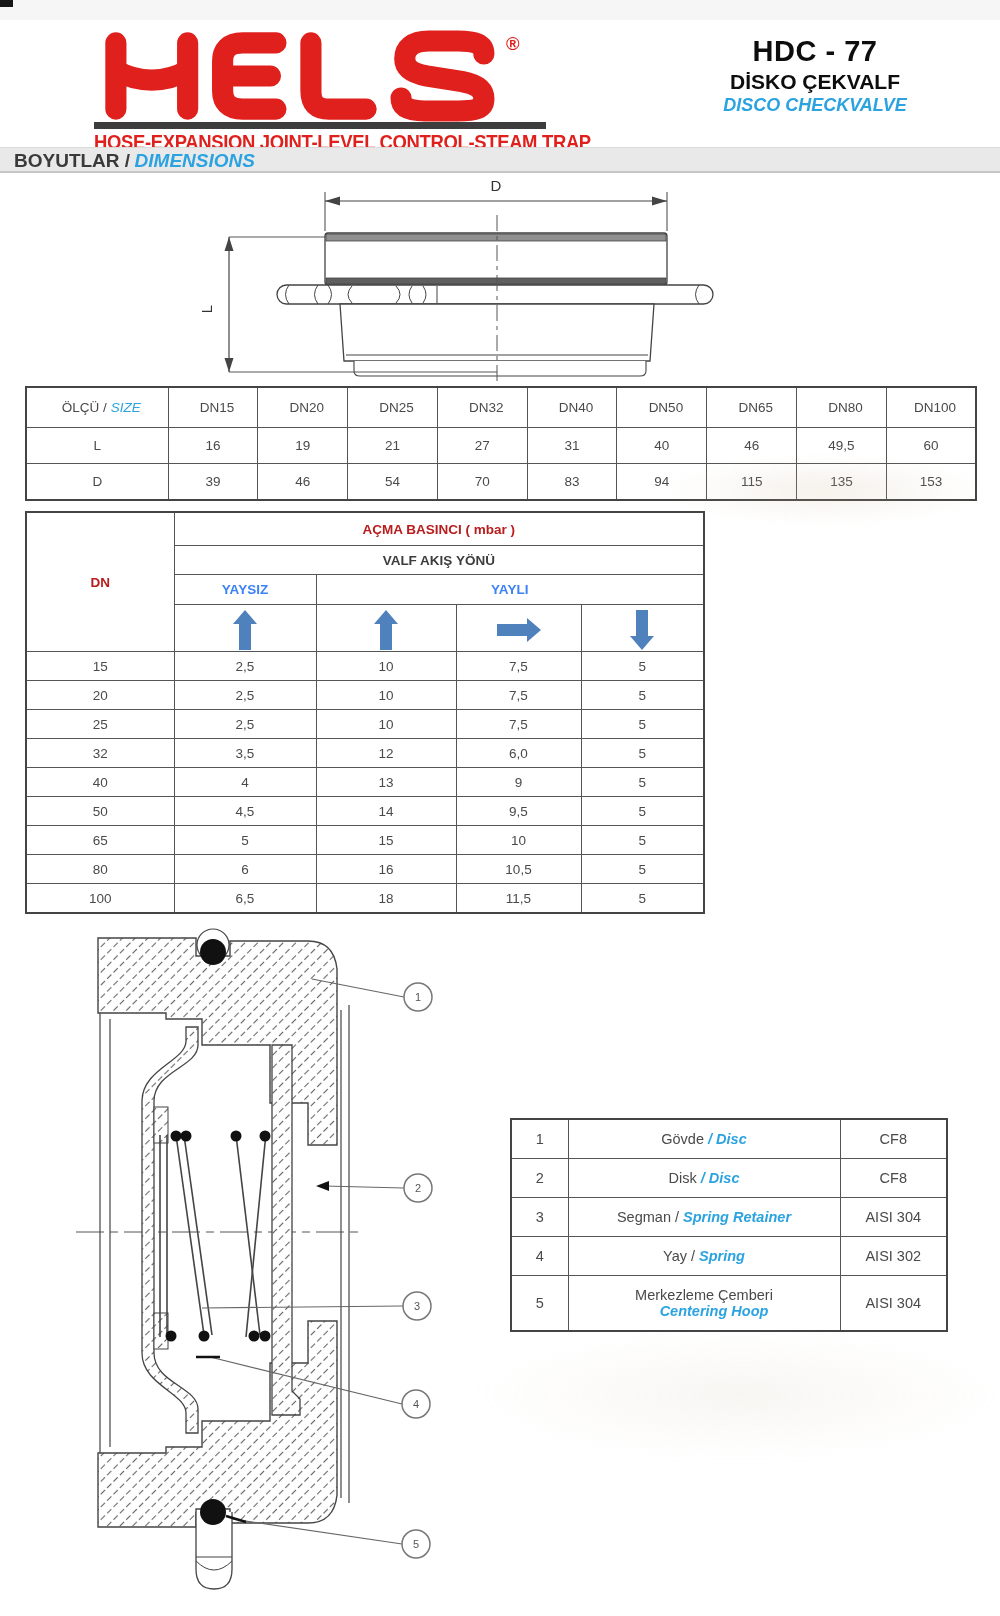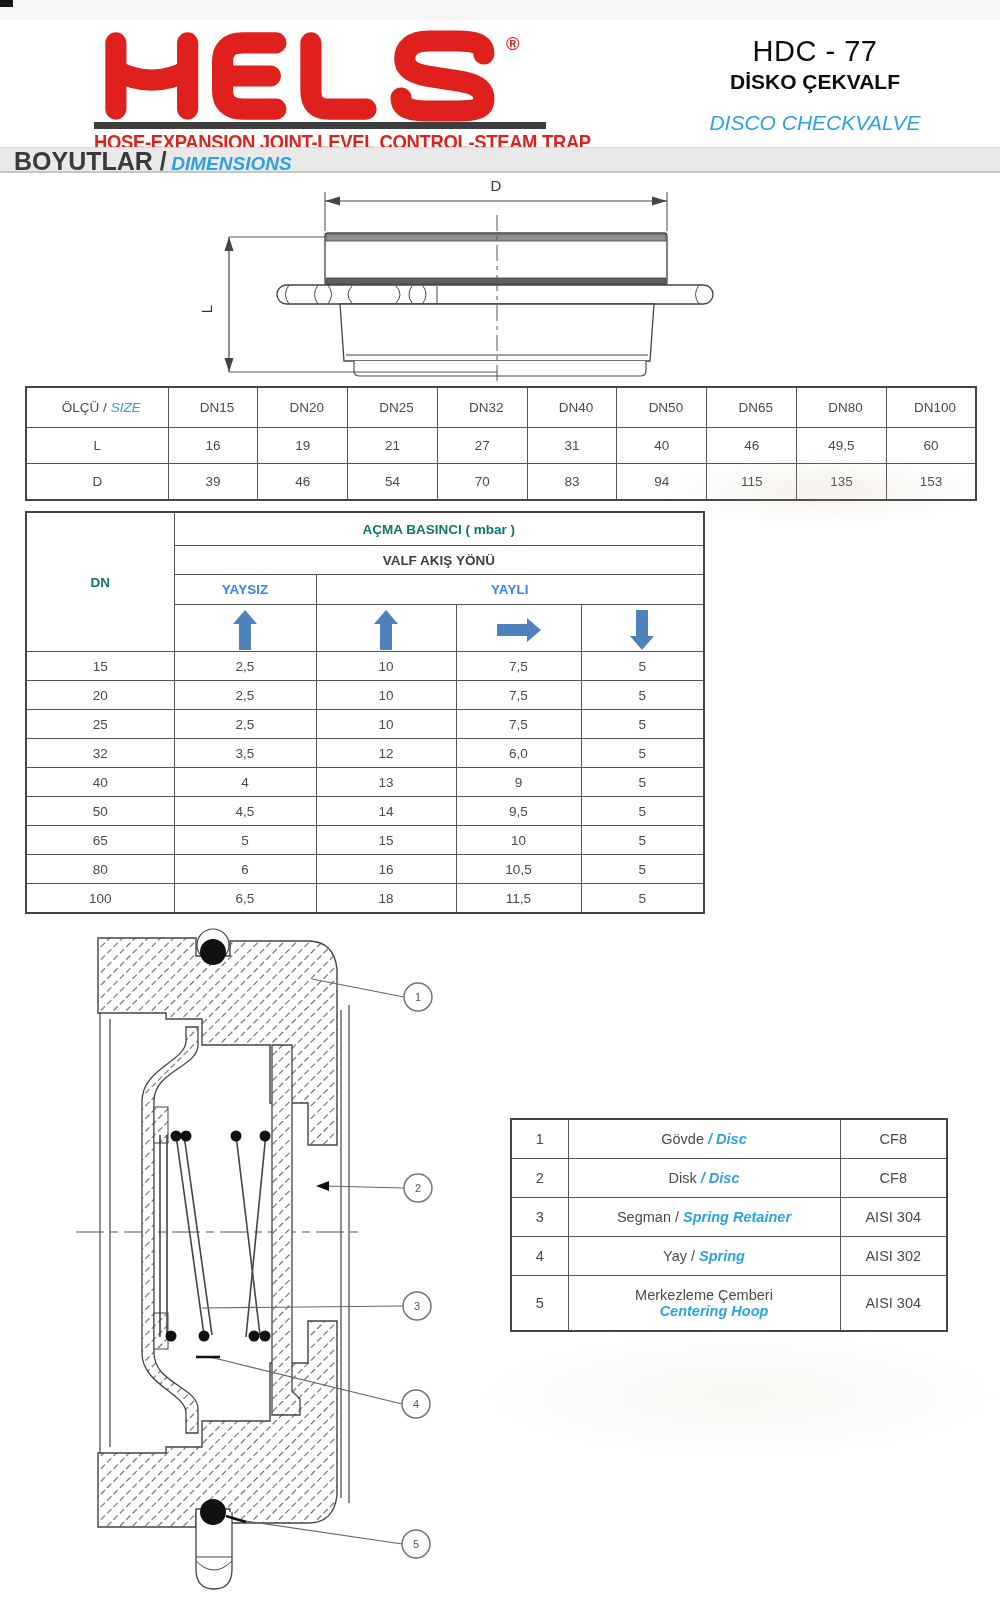--- a/index.html
+++ b/index.html
@@ -12,45 +12,45 @@
   .topstrip{left:0;top:0;width:1000px;height:20px;background:#f6f6f6;}
   .cornermark{left:0;top:0;width:13px;height:7px;background:#161616;}
   .logo-svg{left:90px;top:30px;width:440px;height:92px;}
   .logo-underline{left:94px;top:122px;width:452px;height:7px;background:#3d3d3d;}
   .tagline{
     left:94px;top:130px;white-space:nowrap;font-weight:bold;font-size:21px;
     letter-spacing:-0.4px;color:var(--c-red,#e0201c);
     transform:scaleX(0.88);transform-origin:left top;
   }
   .prod{left:675px;top:34px;width:280px;text-align:center;line-height:1.22;}
-  .prod-code{font-size:29px;font-weight:normal;color:#0d0d0d;letter-spacing:0.5px;}
+  .prod-code{font-size:29px;font-weight:bold;color:#0d0d0d;letter-spacing:0.5px;}
   .prod-tr{font-size:21px;font-weight:bold;color:#0d0d0d;}
-  .prod-en{font-size:21px;font-weight:normal;font-style:italic;color:var(--c-blue,#2196e8);margin-top:15px;}
+  .prod-en{font-size:18px;font-weight:bold;font-style:italic;color:var(--c-blue,#2196e8);}
   
   .secbar{
     left:0;top:147px;width:1000px;height:26px;background:#e9e9e9;
     border-top:1px solid #dadada;border-bottom:2px solid #c6c6c6;
     line-height:26px;padding-left:14px;box-sizing:border-box;
   }
-  .sb-tr{font-size:25px;font-weight:bold;color:#3a3a3a;margin-top:16px;}
+  .sb-tr{font-size:19px;font-weight:bold;color:#3a3a3a;margin-top:16px;}
   .sb-en{font-size:19px;font-weight:bold;font-style:italic;color:var(--c-blue,#2ba3e0);}
   
   table{border-collapse:collapse;table-layout:fixed;}
   td{border:1.5px solid #555;text-align:center;vertical-align:middle;
      color:#4a4a4a;overflow:hidden;}
   
   .dimtable{left:25px;top:386px;width:950px;border:2.5px solid #444;}
   .dimtable td{font-size:13.5px;height:33px;}
   .dimtable tr.hd td{height:37px;padding-left:9px;}
   .sizehead-tr{color:#4a4a4a;}
   .blue-i{color:var(--c-blue,#2ba3e0);font-style:italic;}
   
   .ptable{left:25px;top:511px;width:678px;border:2.5px solid #444;}
   .ptable td{font-size:13.5px;}
-  .ptable tr.h1 td{height:30px;font-weight:bold;color:#0f766e;}
+  .ptable tr.h1 td{height:30px;font-weight:bold;color:#b91c1c;}
   .ptable tr.h2 td{height:26px;font-weight:bold;color:#3d3d3d;margin-top:37px;}
   .ptable tr.h3 td{height:27px;font-weight:bold;color:#3b82f6;}
   .ptable tr.h4 td{height:44px;vertical-align:bottom;}
   .ptable tbody td{height:26px;}
   .dncell{font-weight:bold;color:#3d3d3d;vertical-align:middle !important;}
   
   .parrow{display:inline-block;position:relative;vertical-align:bottom;}
   .dir-up,.dir-down{width:24px;height:40px;}
   .dir-up::before{content:"";position:absolute;left:0;top:0;
     border-left:12px solid transparent;border-right:12px solid transparent;

